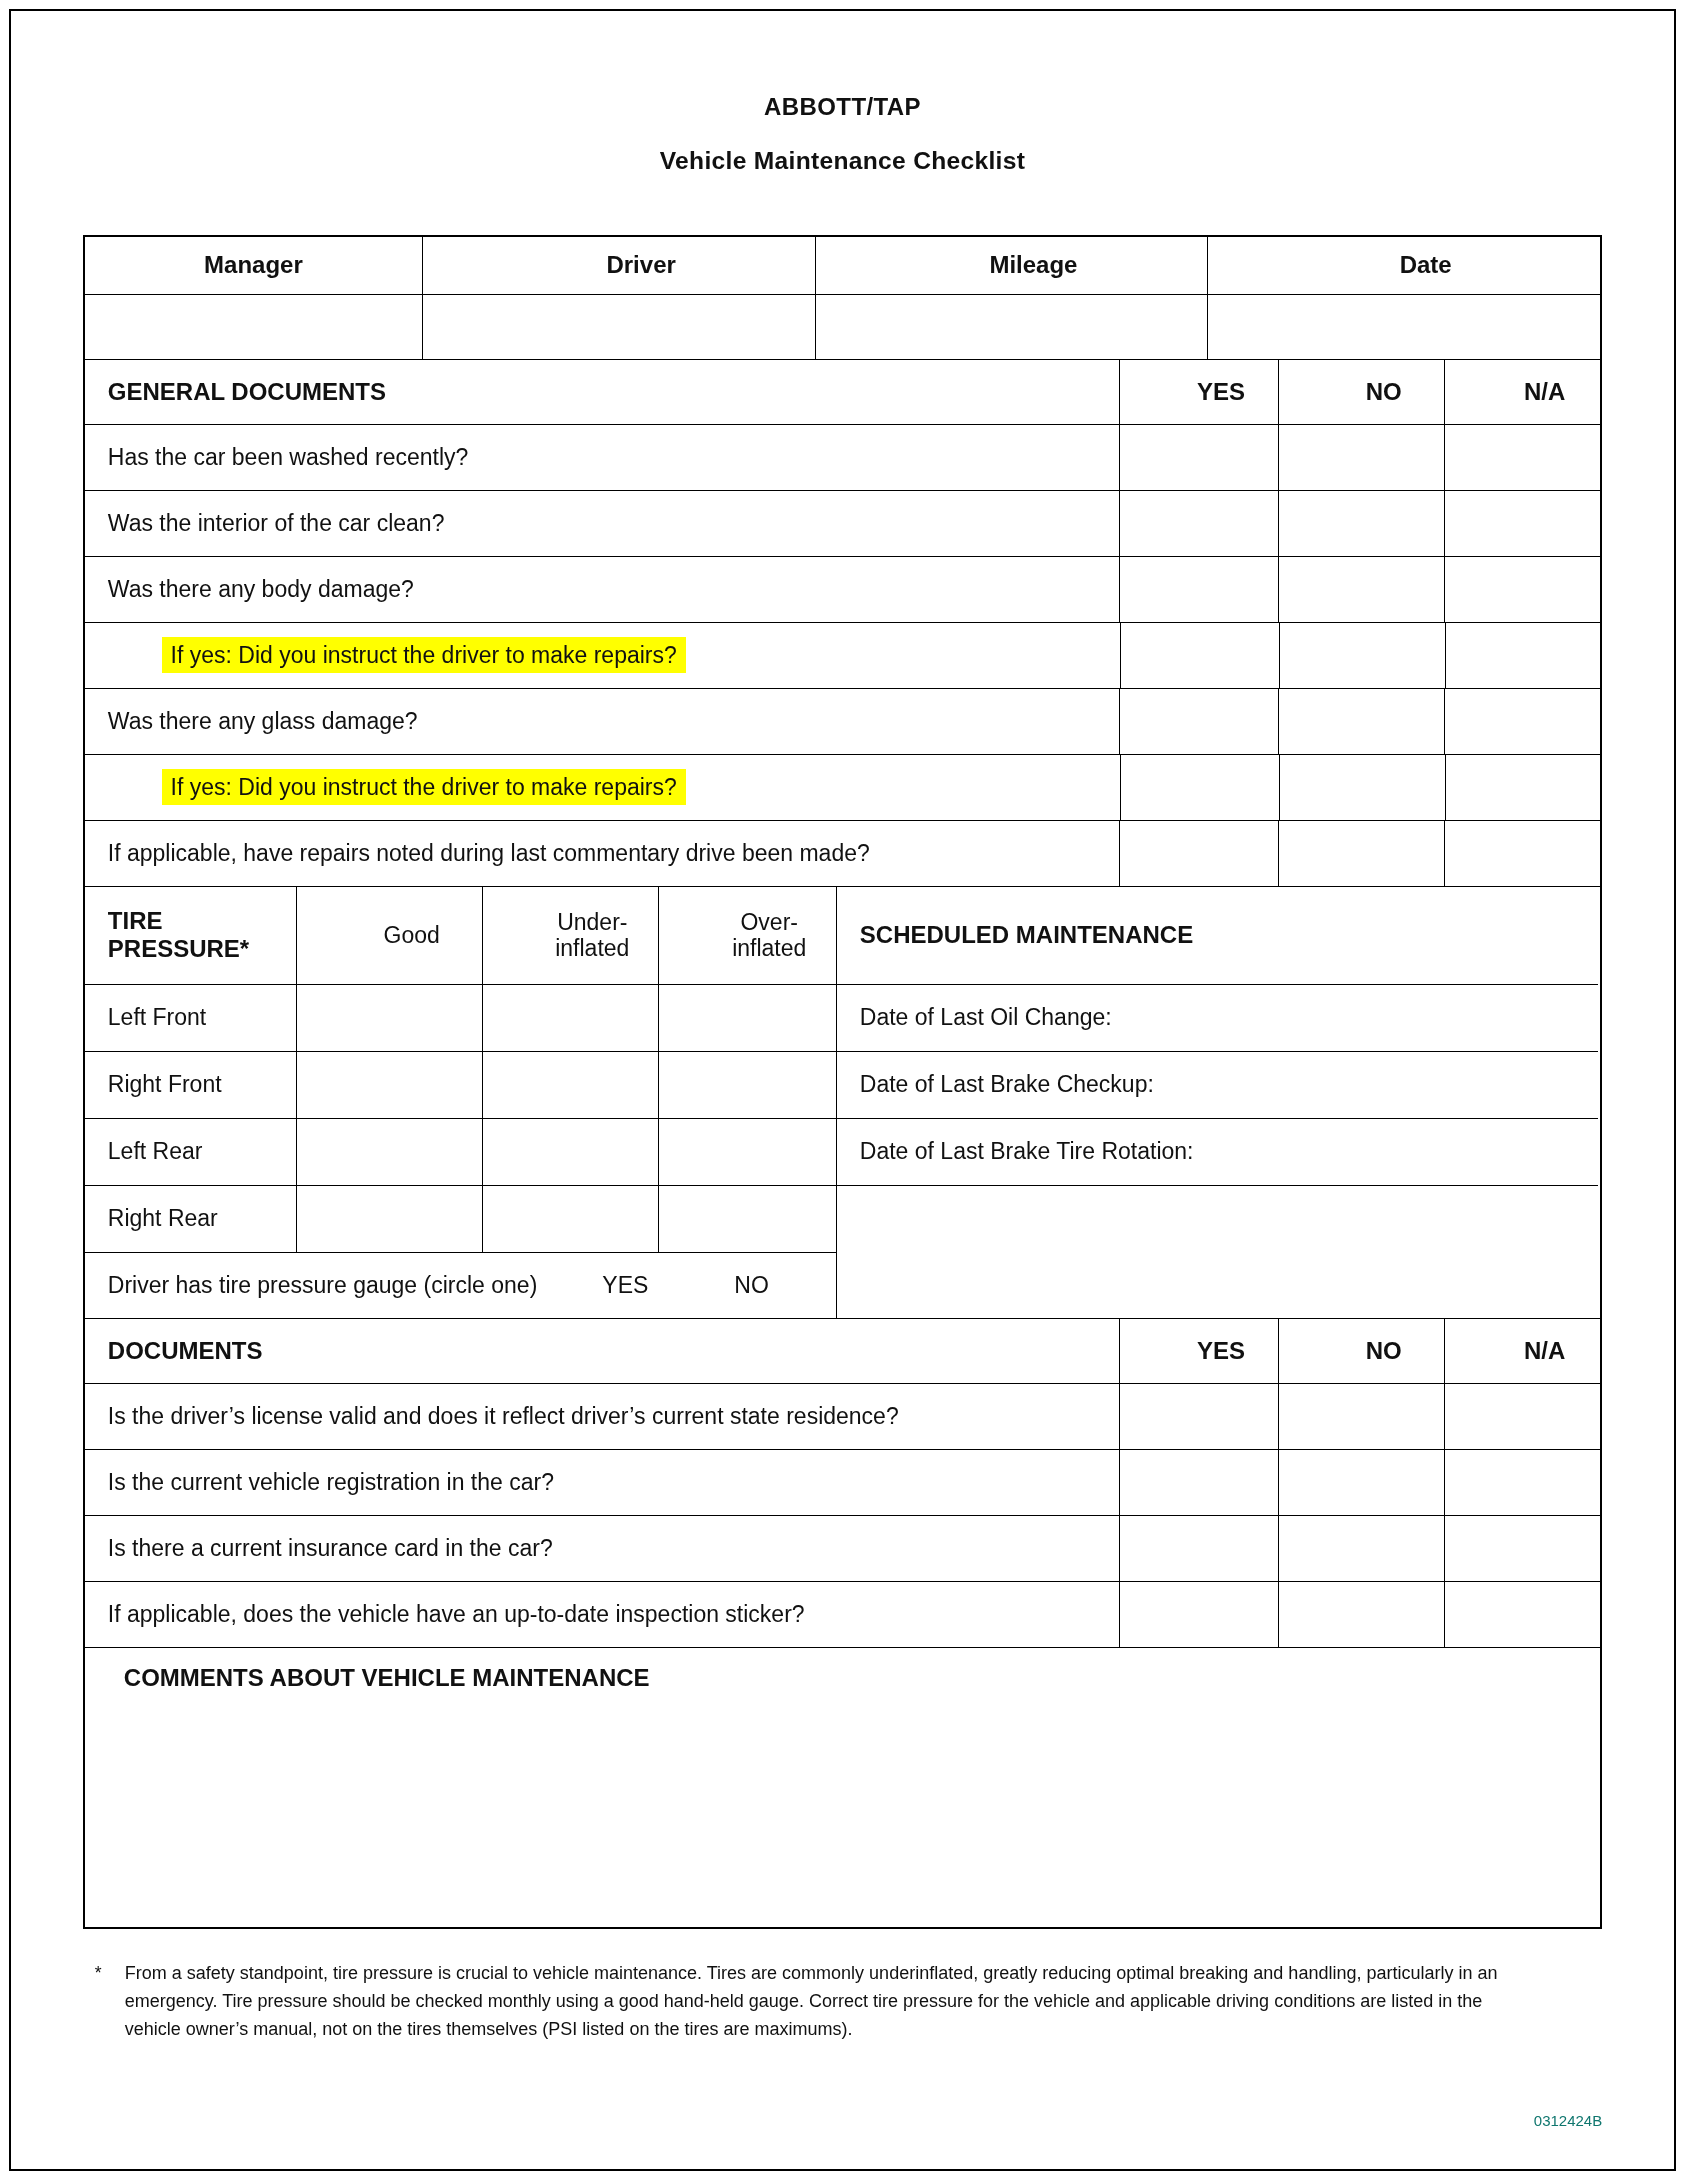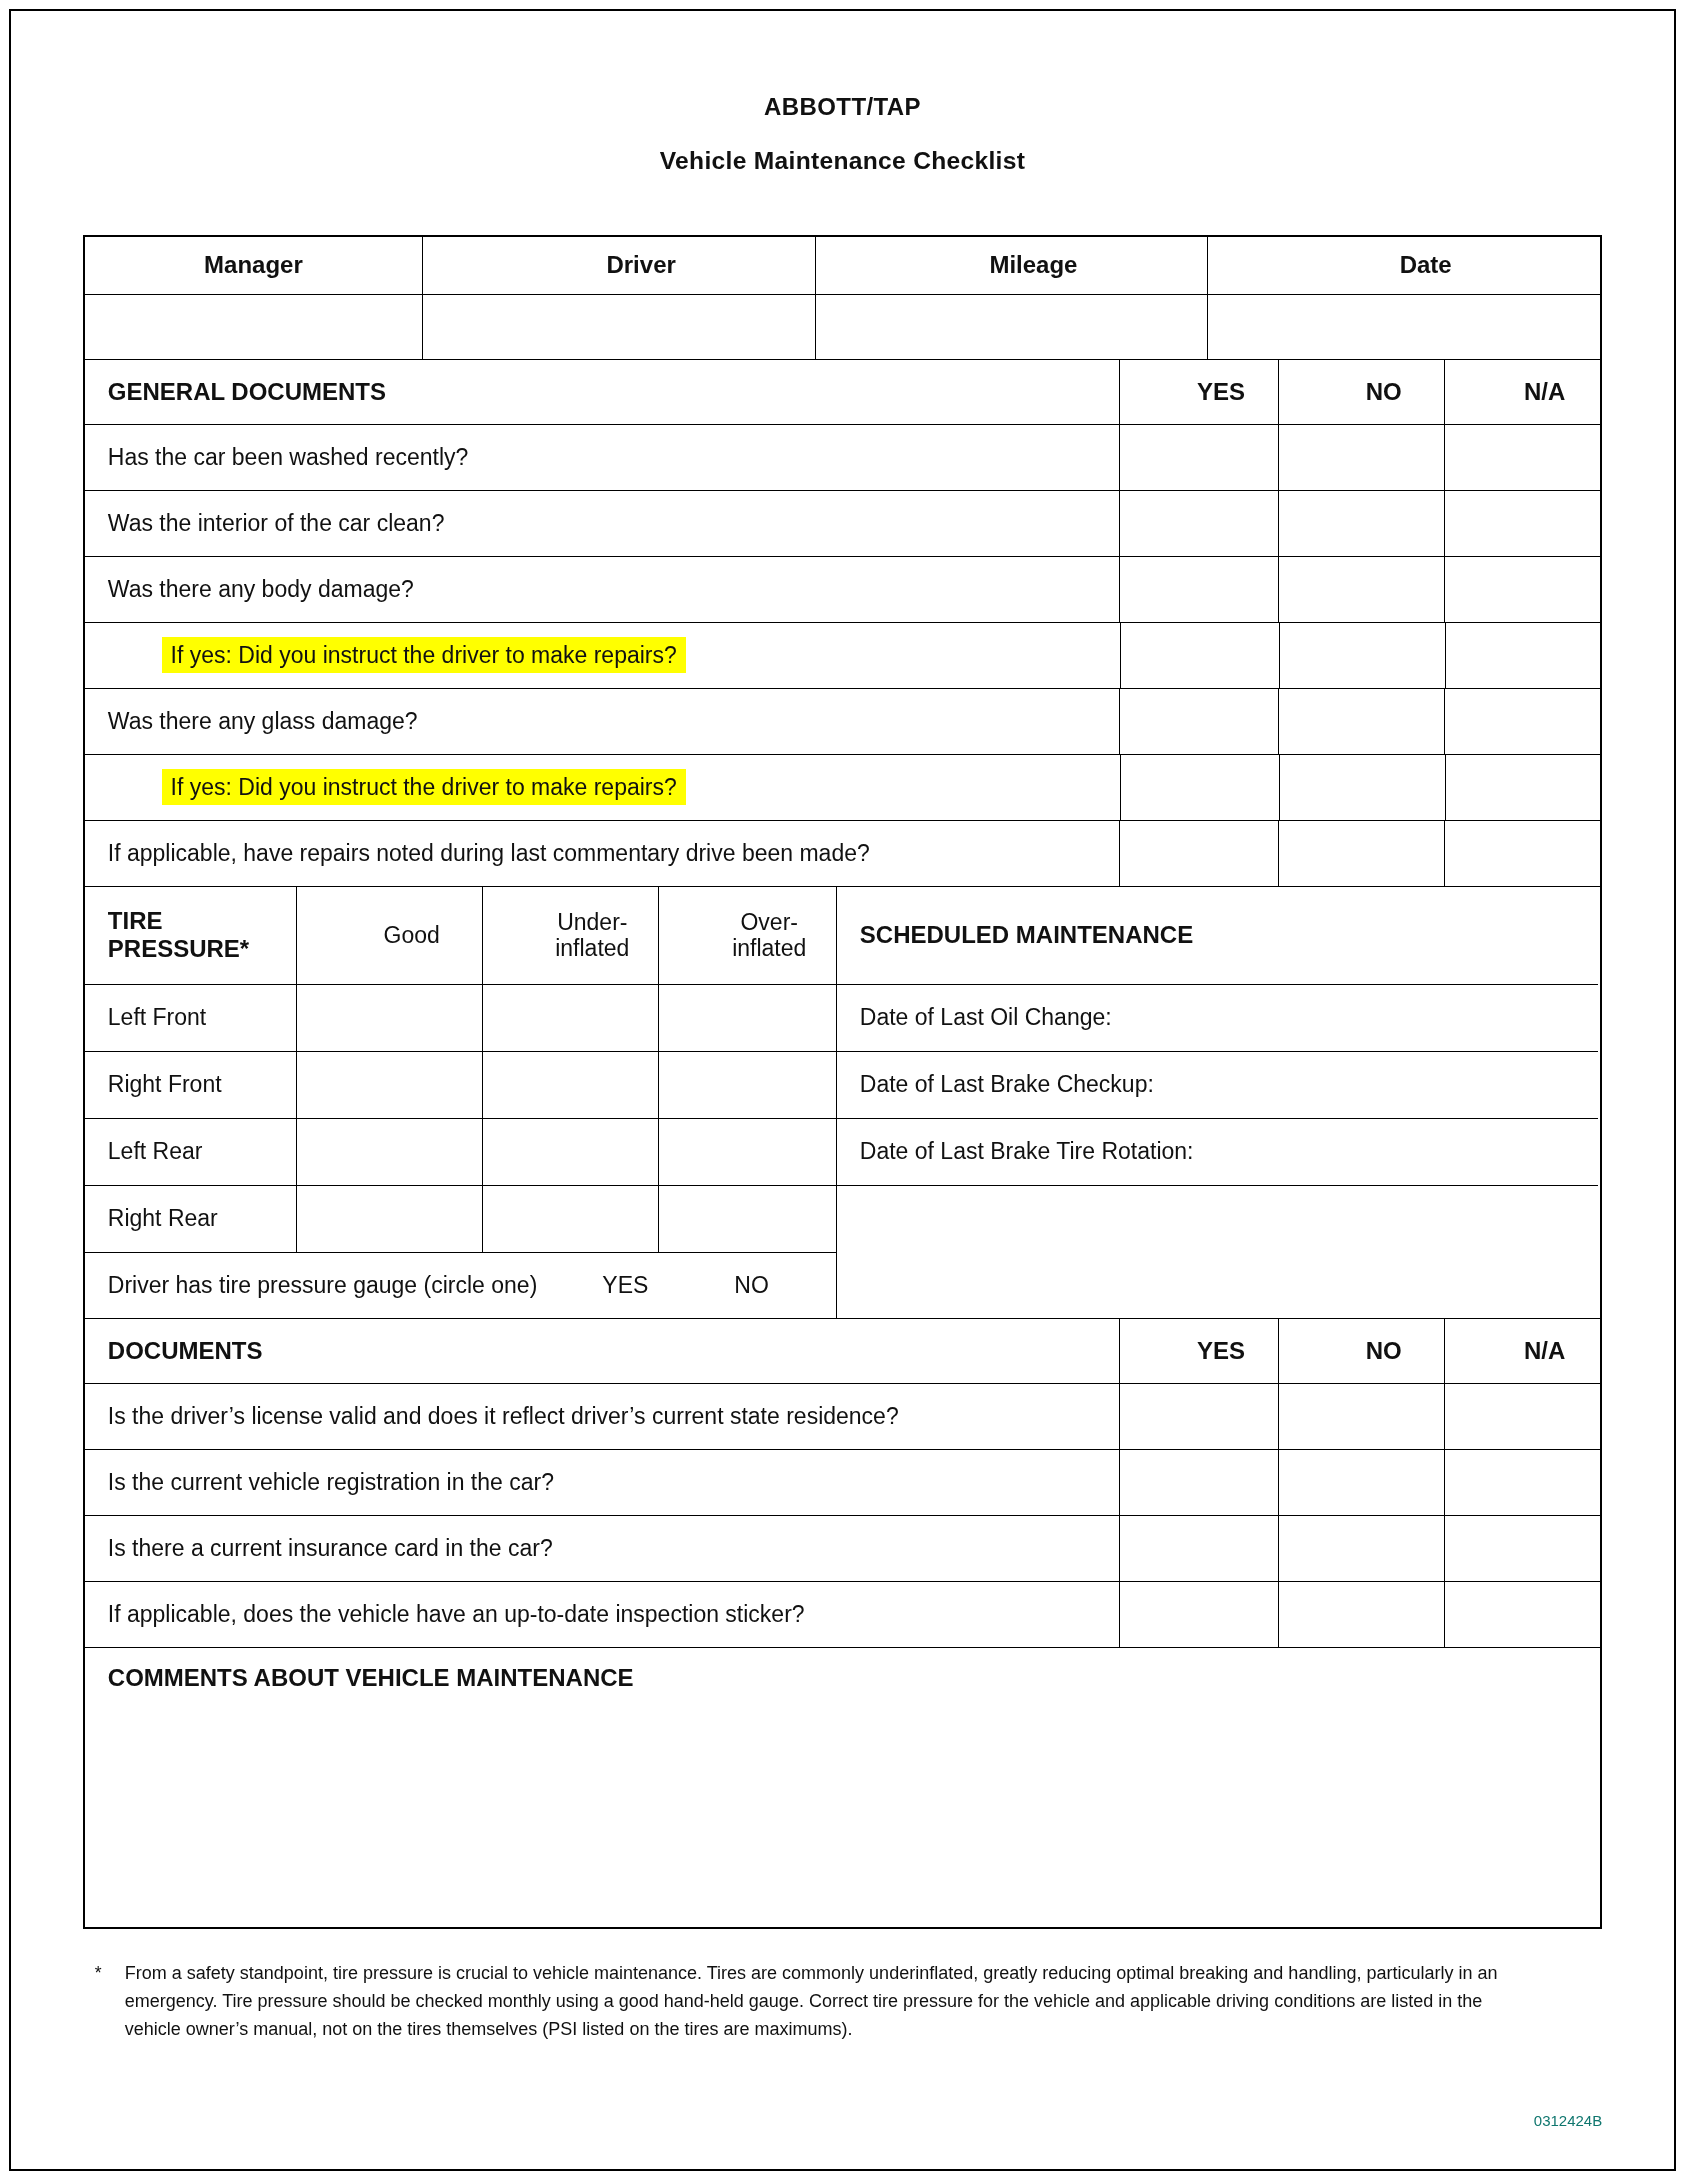--- a/index.html
+++ b/index.html
@@ -75,21 +75,21 @@
   .gauge-no  { margin-left:86px; }
 
   .sm-hdr { height:98px; }
   .sm-row { height:67px; }
   .sm-cell { width:761px; padding-left:23px; }
   .sm-hdr .sm-cell { font-weight:bold; font-size:24px; }
   .sm-filler { height:132px; border-bottom:none; }
 
   
   .comments-row {
-    height:279px; border-bottom:none;
+    height:279px; border-bottom:none;padding-left:16px;
   }
   .comments-cell {
     width:1513px; align-items:flex-start; padding:16px 0 0 23px;
     font-weight:bold; font-size:24px;
   }
 
   
   .footnote {
     margin-left:84px; margin-top:30px;
     display:flex; width:1440px;

